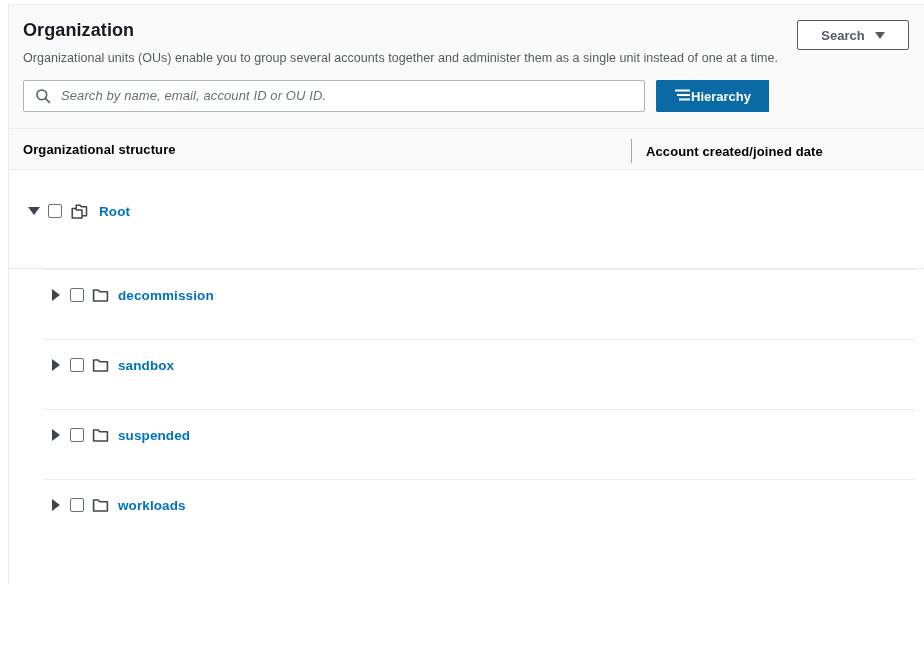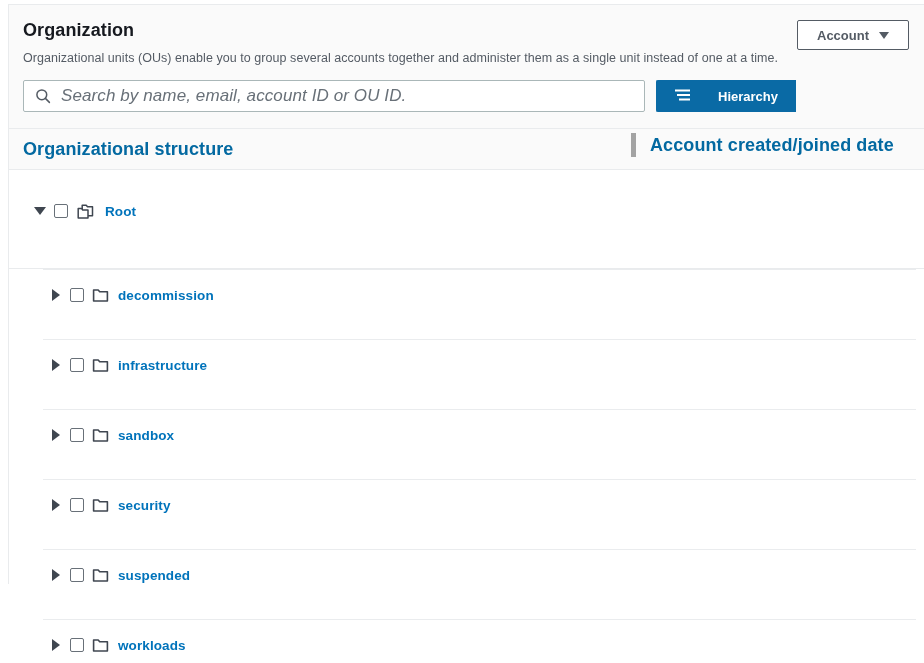--- a/index.html
+++ b/index.html
@@ -118,38 +118,38 @@
   .search-icon-wrap {
     display: flex;
     align-items: center;
     justify-content: center;
     width: 18px;
     height: 18px;
     flex: 0 0 auto;
   }
   .search-text {
     margin-left: 9px;
-    font-size: 17px;
+    font-size: 13px;
     font-style: italic;
     color: #687078;
     line-height: 18px;
     letter-spacing: 0.1px;
     white-space: nowrap;
   }
 
   .seg-group {
     display: flex;
     margin-left: 11px;
     height: 32px;
   }
   .seg-btn {
     display: inline-flex;
     align-items: center;
     justify-content: flex-end;
-    gap: 27px;
+    gap: 0;
     height: 32px;
     padding: 0 18px;
     font-size: 13px;
     font-weight: bold;
     box-sizing: border-box;
     cursor: pointer;
     border: 1px solid #545b64;
     background: #ffffff;
     color: #545b64;
     white-space: nowrap;
@@ -177,33 +177,33 @@
     border-top: 1px solid #e9ebed;
     border-bottom: 1px solid #e9ebed;
     box-sizing: border-box;
   }
   .th {
     position: absolute;
     top: 0;
     height: 100%;
     display: flex;
     align-items: center;
-    font-size: 18px;
+    font-size: 13px;
     font-weight: bold;
-    color: #0369a1;
+    color: #000000;
     letter-spacing: 0.1px;
   }
   .th-structure { left: 14px; }
   .th-date {
     left: 622px;
     padding-left: 14px;
-    border-left: 5px solid #a3a3a3;
+    border-left: 1px solid #a3a3a3;
     box-sizing: border-box;
     height: 24px;
-    top: 4px;
+    top: 10px;
   }
 
   .tbody { position: relative; }
 
   
   .row-root {
     position: relative;
     height: 99px;
     border-bottom: 1px solid #e9ebed;
     box-sizing: border-box;
@@ -223,21 +223,21 @@
     background: #eaecee;
   }
   .row-child.first-child-row::before { background: #eaecee; }
 
   .node {
     position: absolute;
     display: flex;
     align-items: center;
     gap: 0;
   }
-  .node-root { left: 22px; top: 32px; }
+  .node-root { left: 16px; top: 32px; }
   .node-child { left: 38px; top: 17px; }
 
   .twisty {
     width: 18px;
     height: 18px;
     display: flex;
     align-items: center;
     justify-content: center;
     cursor: pointer;
     flex: 0 0 auto;
@@ -289,21 +289,21 @@
 
 <div class="screen">
   <div class="panel">
 
     <div class="panel-header">
       <div class="title-row">
         <div>
           <h1 class="page-title">Organization</h1>
         </div>
         <button class="actions-btn">
-          <span>Account</span>
+          <span>Search</span>
           <span class="caret-down"></span>
         </button>
       </div>
 
       <div class="page-desc">Organizational units (OUs) enable you to group several accounts together and administer them as a single unit instead of one at a time.</div>
 
       <div class="controls-row">
         <div class="search-box">
           <span class="search-icon-wrap">
             <svg width="16" height="16" viewBox="0 0 16 16" aria-hidden="true">
@@ -362,91 +362,63 @@
             <span class="checkbox"></span>
             <span class="node-icon">
               <svg width="17" height="15" viewBox="0 0 17 15" aria-hidden="true">
                 <path d="M1.6 2.0 h4.6 l1.5 1.8 h7.7 v9.2 h-13.8 z" fill="#ffffff" stroke="#3f4650" stroke-width="1.6" stroke-linejoin="round"></path>
               </svg>
             </span>
             <span class="node-label">decommission</span>
           </div>
         </div>
 
+
         <div class="row-child">
           <div class="node node-child">
             <span class="twisty">
               <span class="tri-right"></span>
             </span>
             <span class="checkbox"></span>
             <span class="node-icon">
               <svg width="17" height="15" viewBox="0 0 17 15" aria-hidden="true">
                 <path d="M1.6 2.0 h4.6 l1.5 1.8 h7.7 v9.2 h-13.8 z" fill="#ffffff" stroke="#3f4650" stroke-width="1.6" stroke-linejoin="round"></path>
               </svg>
             </span>
-            <span class="node-label">infrastructure</span>
+            <span class="node-label">sandbox</span>
           </div>
         </div>
+
 
         <div class="row-child">
           <div class="node node-child">
             <span class="twisty">
               <span class="tri-right"></span>
             </span>
             <span class="checkbox"></span>
             <span class="node-icon">
               <svg width="17" height="15" viewBox="0 0 17 15" aria-hidden="true">
                 <path d="M1.6 2.0 h4.6 l1.5 1.8 h7.7 v9.2 h-13.8 z" fill="#ffffff" stroke="#3f4650" stroke-width="1.6" stroke-linejoin="round"></path>
               </svg>
             </span>
-            <span class="node-label">sandbox</span>
+            <span class="node-label">suspended</span>
           </div>
         </div>
 
         <div class="row-child">
           <div class="node node-child">
             <span class="twisty">
               <span class="tri-right"></span>
             </span>
             <span class="checkbox"></span>
             <span class="node-icon">
               <svg width="17" height="15" viewBox="0 0 17 15" aria-hidden="true">
                 <path d="M1.6 2.0 h4.6 l1.5 1.8 h7.7 v9.2 h-13.8 z" fill="#ffffff" stroke="#3f4650" stroke-width="1.6" stroke-linejoin="round"></path>
               </svg>
             </span>
-            <span class="node-label">security</span>
-          </div>
-        </div>
-
-        <div class="row-child">
-          <div class="node node-child">
-            <span class="twisty">
-              <span class="tri-right"></span>
-            </span>
-            <span class="checkbox"></span>
-            <span class="node-icon">
-              <svg width="17" height="15" viewBox="0 0 17 15" aria-hidden="true">
-                <path d="M1.6 2.0 h4.6 l1.5 1.8 h7.7 v9.2 h-13.8 z" fill="#ffffff" stroke="#3f4650" stroke-width="1.6" stroke-linejoin="round"></path>
-              </svg>
-            </span>
-            <span class="node-label">suspended</span>
-          </div>
-        </div>
-
-        <div class="row-child">
-          <div class="node node-child">
-            <span class="twisty">
-              <span class="tri-right"></span>
-            </span>
-            <span class="checkbox"></span>
-            <span class="node-icon">
-              <svg width="17" height="15" viewBox="0 0 17 15" aria-hidden="true">
-                <path d="M1.6 2.0 h4.6 l1.5 1.8 h7.7 v9.2 h-13.8 z" fill="#ffffff" stroke="#3f4650" stroke-width="1.6" stroke-linejoin="round"></path>
-              </svg>
-            </span>
             <span class="node-label">workloads</span>
           </div>
         </div>
 
       </div>
     </div>
 
   </div>
 </div>
 

